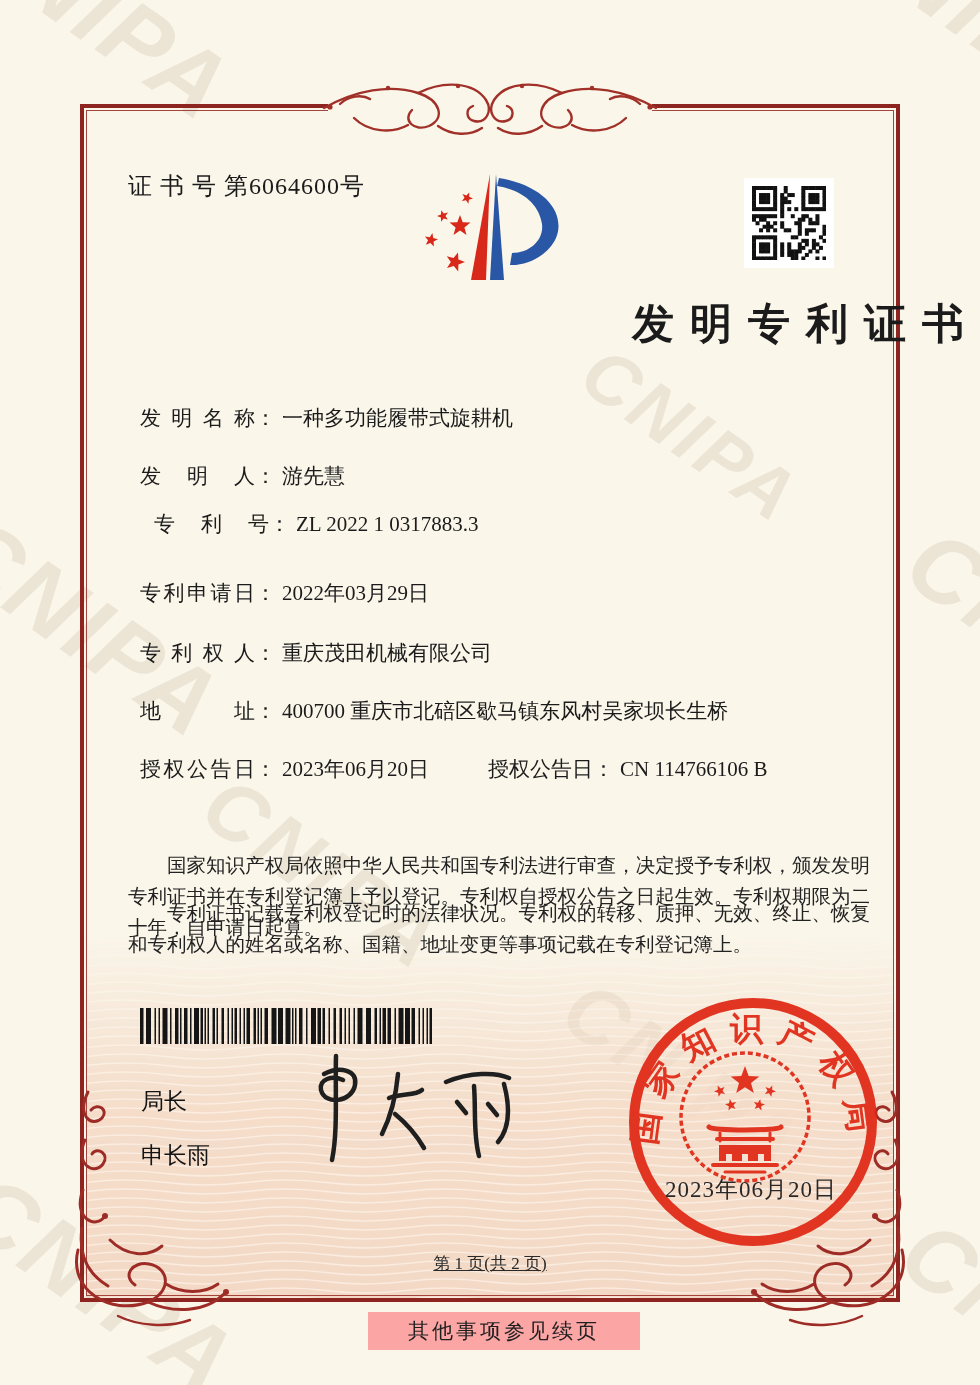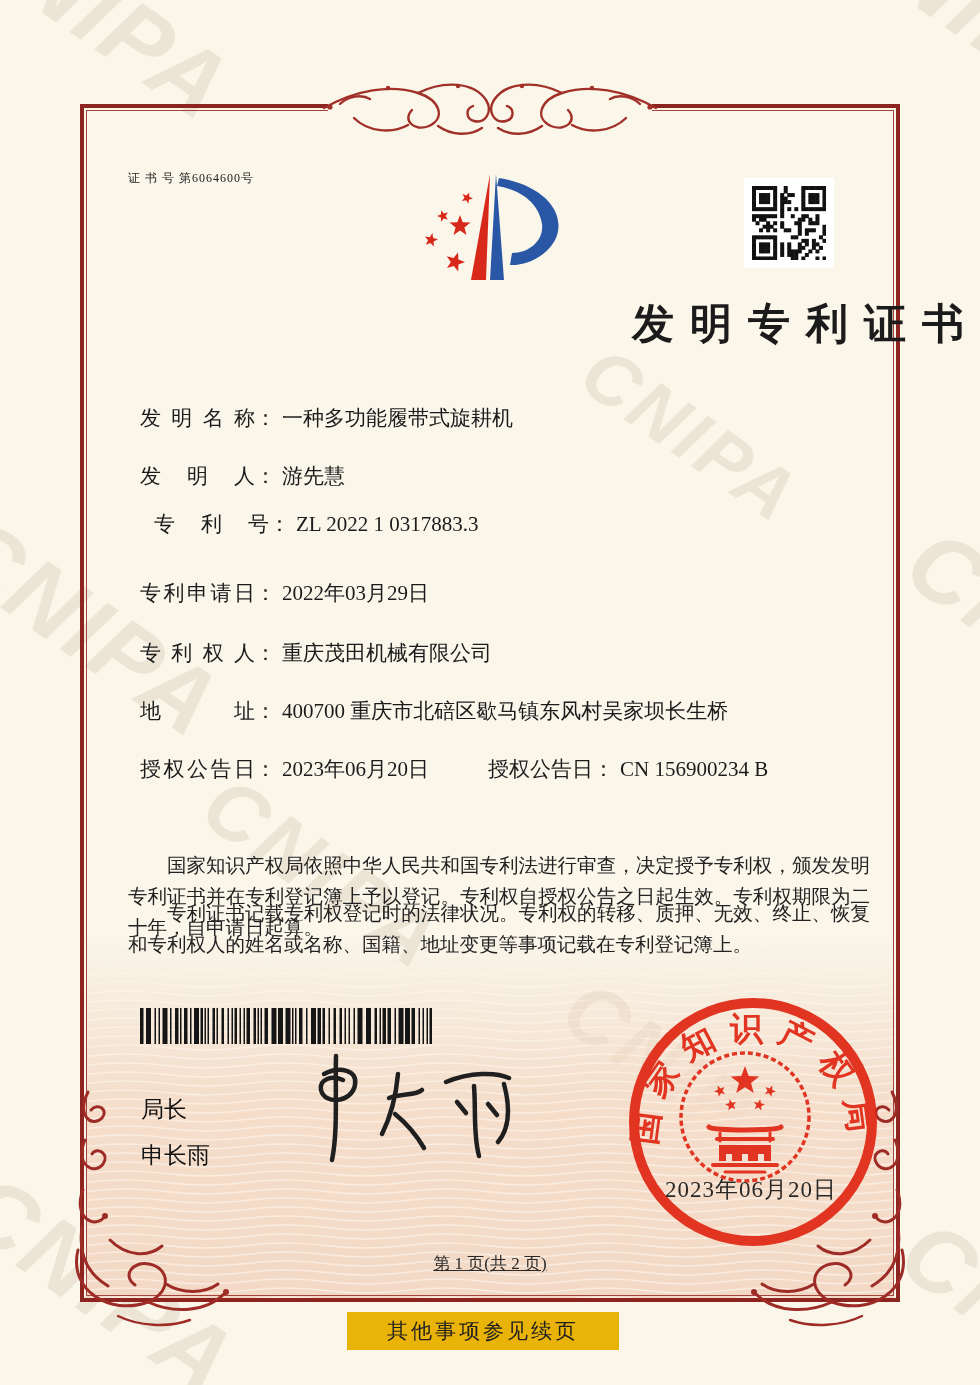--- a/index.html
+++ b/index.html
@@ -18,21 +18,21 @@
   #frame {
     position:absolute; left:80px; top:104px; width:820px; height:1198px;
     border:4px solid #8E2420; z-index:3; pointer-events:none;
   }
   #frame::after {
     content:""; position:absolute; inset:2px; border:1px solid #A4443C;
   }
   .deco { position:absolute; z-index:4; pointer-events:none; }
   #guilloche { position:absolute; left:86px; top:935px; z-index:2; }
   #certno {
-    position:absolute; left:128px; top:170px; font-size:12px; letter-spacing:1px; z-index:5;
+    position:absolute; left:128px; top:170px; font-size:24px; letter-spacing:1px; z-index:5;
   }
   #logo { position:absolute; left:398px; top:166px; z-index:5; }
   #qrbox {
     position:absolute; left:744px; top:178px; width:90px; height:90px; background:#fff;
     z-index:5; display:flex; align-items:center; justify-content:center;
   }
   #title {
     position:absolute; left:0; top:296px; width:100%; text-align:right;
     font-size:42px; font-weight:bold; letter-spacing:16px; text-indent:16px; z-index:5;
   }
@@ -42,30 +42,30 @@
   .fpair2 { position:absolute; left:348px; top:0; }
   .para {
     position:absolute; left:128px; width:742px; font-size:19.5px; line-height:31px;
     text-indent:2em; z-index:5; text-align:justify; color:#222;
   }
   #barcode { position:absolute; left:140px; top:1008px; z-index:5; }
   #director-title, #director-name {
     position:absolute; left:141px; font-size:23px; z-index:5;
     font-family:"Liberation Sans","DejaVu Sans",sans-serif; color:#141414;
   }
-  #director-title { top:1086px;margin-top:8px; }
+  #director-title { top:1086px; }
   #director-name  { top:1140px; }
   #signature { position:absolute; left:278px; top:1040px; z-index:5; }
   #seal { position:absolute; left:625px; top:993px; z-index:6; opacity:.93; }
   #pageinfo {
     position:absolute; left:0; top:1252px; width:100%; text-align:center;
     font-size:17px; z-index:5; color:#2a2a2a;text-decoration:underline;
   }
   #contstrip {
-    position:absolute; left:347px; top:1312px; width:272px; height:38px; background:#eab308;
+    position:absolute; left:368px; top:1312px; width:272px; height:38px; background:#fca5a5;
     z-index:5; display:flex; align-items:center; justify-content:center;
     font-size:21px; letter-spacing:3px; color:#1f1f1f;
   }
 </style>
 </head>
 <body>
 
 <div id="page">
 
   <div id="wms">
@@ -369,21 +369,21 @@
   </div>
   <div class="frow" style="top:639px;">
     <span class="flabel">专利权人</span><span class="colon">：</span><span class="fvalue">重庆茂田机械有限公司</span>
   </div>
   <div class="frow" style="top:697px;">
     <span class="flabel">地址</span><span class="colon">：</span><span class="fvalue">400700 重庆市北碚区歇马镇东风村吴家坝长生桥</span>
   </div>
   <div class="frow" style="top:755px;">
     <span class="flabel">授权公告日</span><span class="colon">：</span><span class="fvalue">2023年06月20日</span>
     <span class="fpair2">
-      <span>授权公告日</span><span class="colon">：</span><span>CN 156900234 B</span>
+      <span>授权公告日</span><span class="colon">：</span><span>CN 114766106 B</span>
     </span>
   </div>
 
   <p class="para" style="top:850px;">国家知识产权局依照中华人民共和国专利法进行审查，决定授予专利权，颁发发明专利证书并在专利登记簿上予以登记。专利权自授权公告之日起生效。专利权期限为二十年，自申请日起算。</p>
   <p class="para" style="top:898px;">专利证书记载专利权登记时的法律状况。专利权的转移、质押、无效、终止、恢复和专利权人的姓名或名称、国籍、地址变更等事项记载在专利登记簿上。</p>
 
   <svg id="barcode" width="292" height="36">
       <rect x="0" y="0" width="3.5" height="36" fill="#151515"></rect>
       <rect x="6" y="0" width="5" height="36" fill="#151515"></rect>
       <rect x="14.5" y="0" width="1.5" height="36" fill="#151515"></rect>

